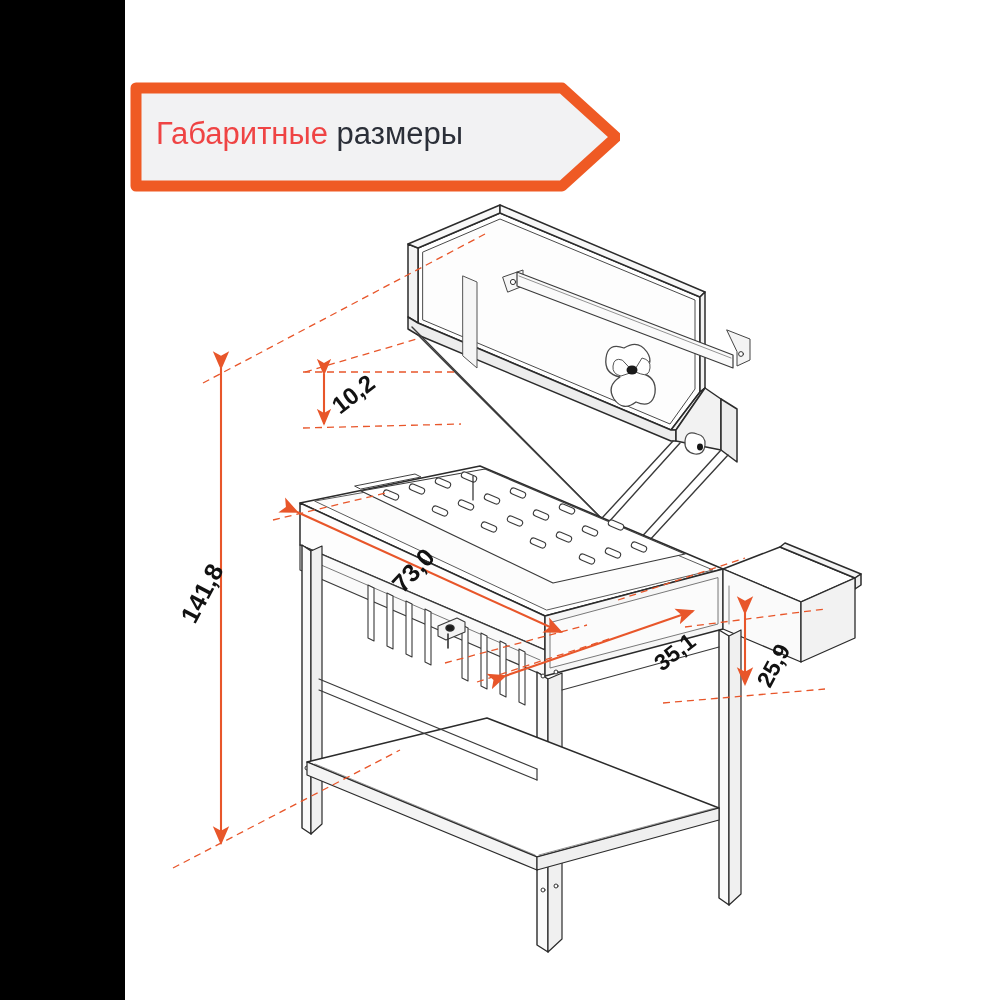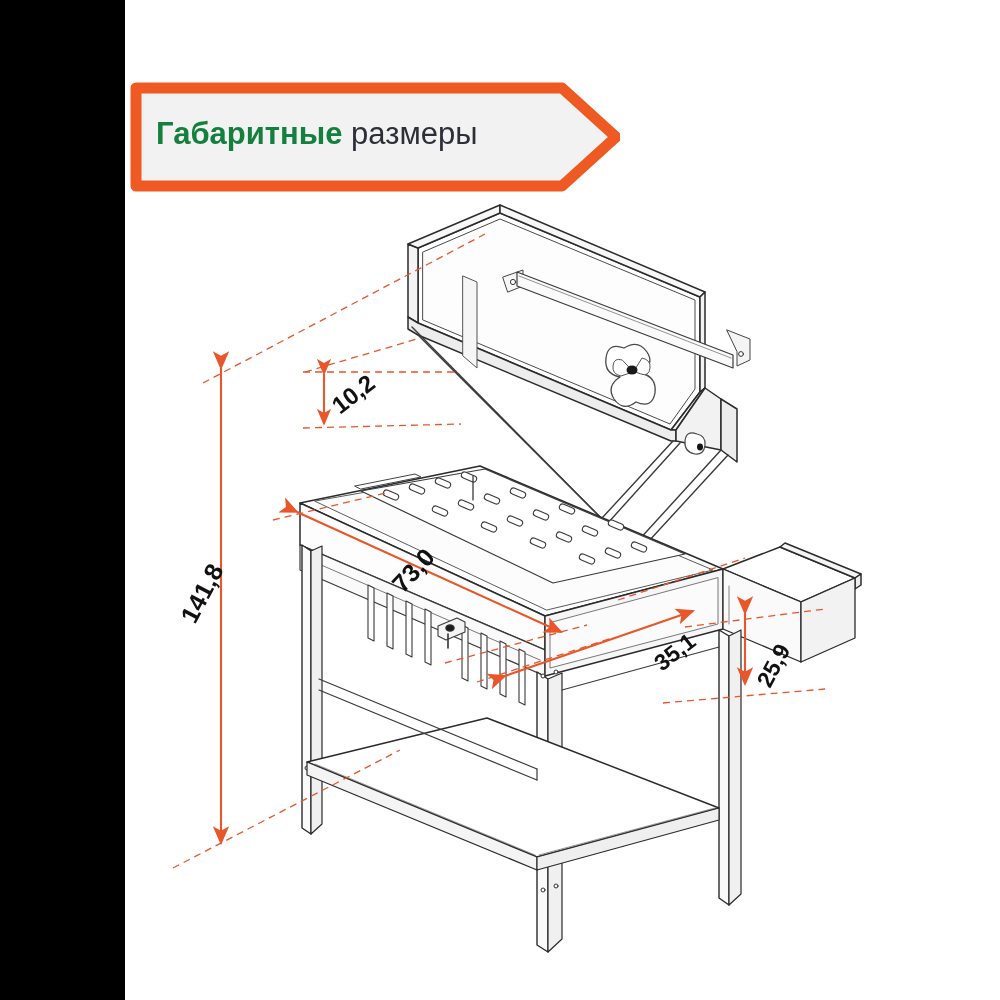--- a/index.html
+++ b/index.html
@@ -1,21 +1,21 @@
 <!DOCTYPE html>
 <html><head>
 <meta charset="utf-8">
 <style>
   html,body{margin:0;padding:0;background:#000;}
   body{width:1000px;height:1000px;overflow:hidden;font-family:"Liberation Sans",sans-serif;}
   #page{position:relative;width:1000px;height:1000px;background:#000;}
   #canvas{position:absolute;left:125px;top:0px;width:875px;height:1000px;background:#ffffff;}
   #banner{position:absolute;left:5px;top:82px;width:490px;height:110px;}
   .banner-label{position:absolute;left:26px;top:34px;font-size:31px;font-weight:400;color:#2b2f38;white-space:nowrap;letter-spacing:0px;}
-  .banner-label b{font-weight:700;color:#15803d;}
+  .banner-label b{font-weight:400;color:#ef4444;}
   #drawing{position:absolute;left:0;top:0;width:875px;height:1000px;}
   .dimtext{fill:#111;font-family:"Liberation Sans",sans-serif;font-weight:700;}
 </style>
 </head>
 <body>
 
 <div id="page">
   <div id="canvas">
 
     <div id="banner">

